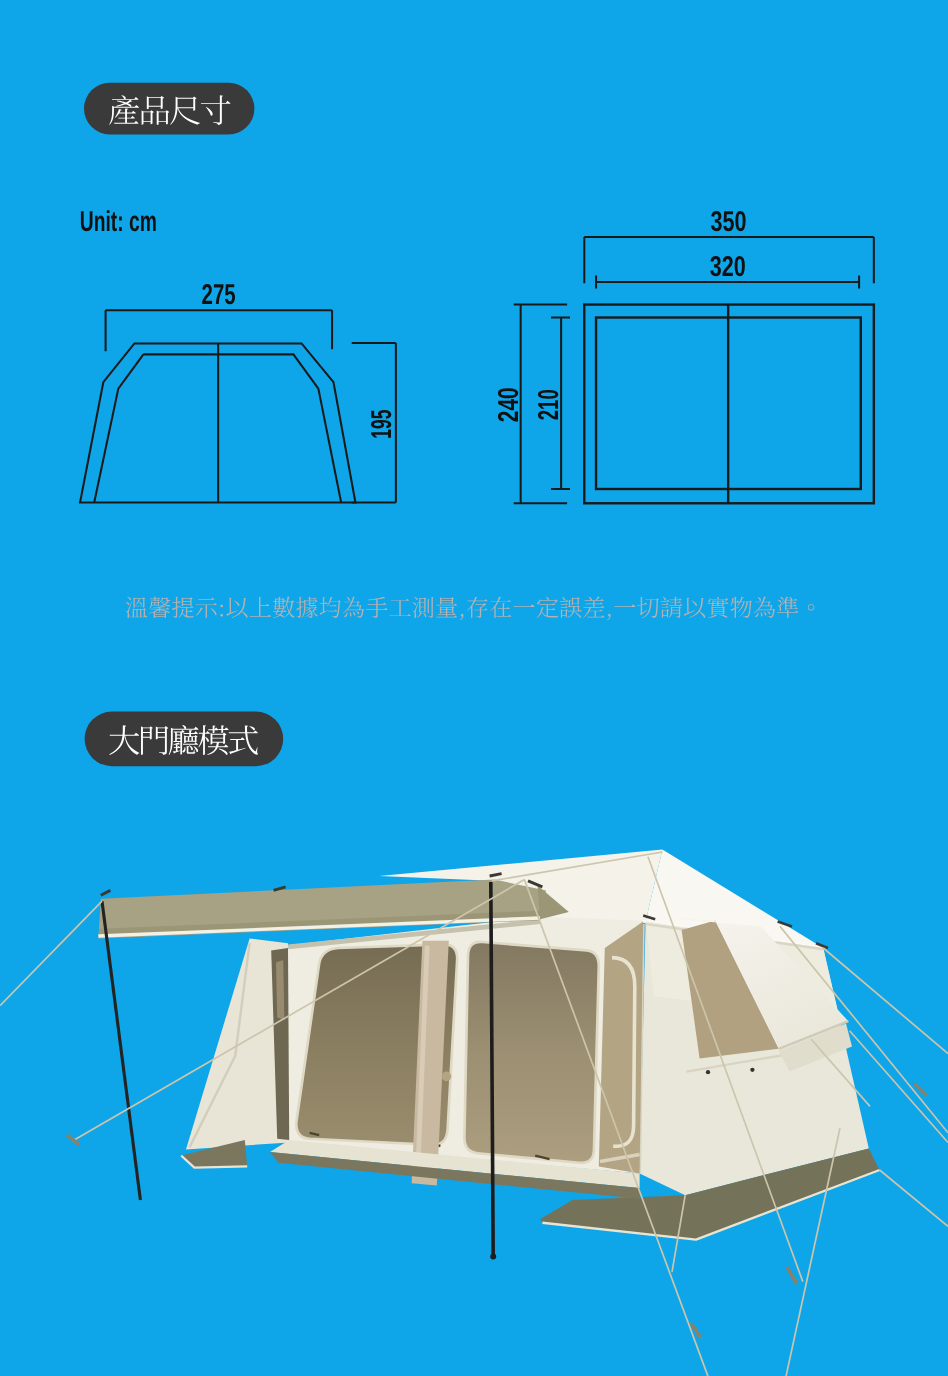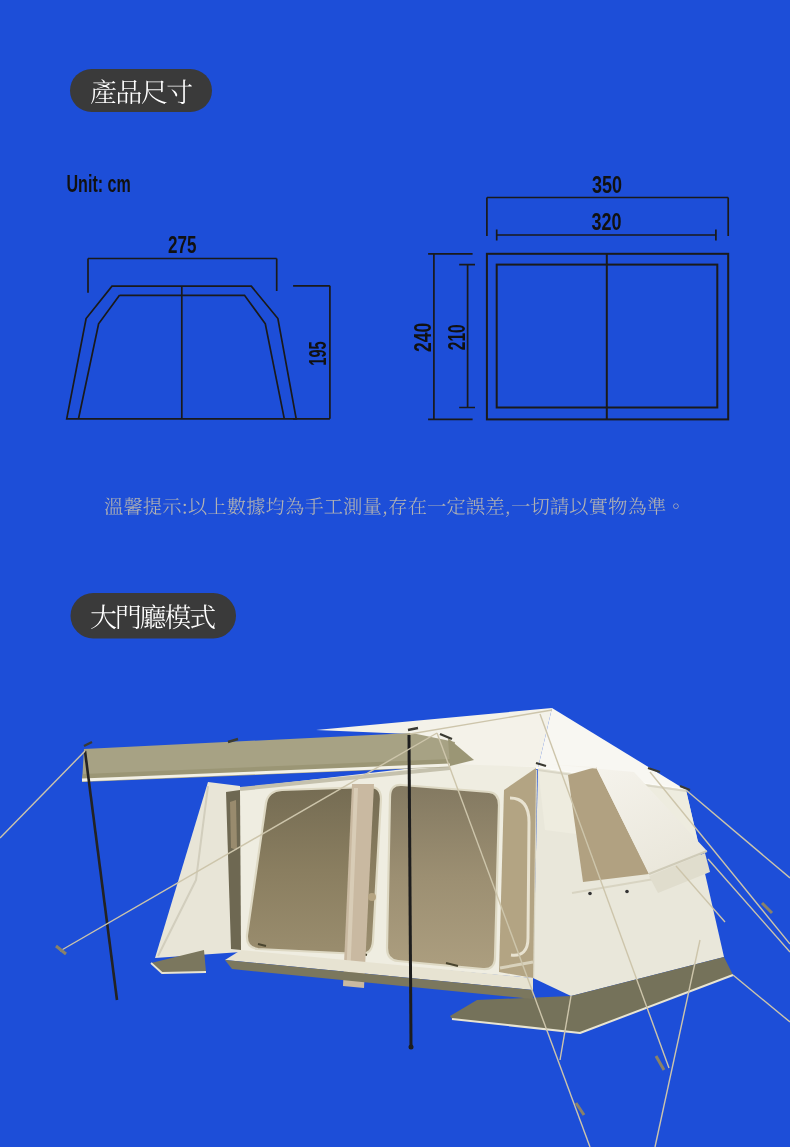--- a/index.html
+++ b/index.html
@@ -1,16 +1,16 @@
 <!DOCTYPE html>
 <html><head>
 <meta charset="utf-8">
 <style>
 html,body{margin:0;padding:0;background:#ffffff;}
-#page{position:relative;width:790px;height:1147px;background:#1d4ed8;overflow:hidden;font-family:"Liberation Sans",sans-serif;}
+#page{position:relative;width:790px;height:1147px;background:#0ea5e9;overflow:hidden;font-family:"Liberation Sans",sans-serif;}
 </style>
 </head>
 <body>
 <div id="page">
 <svg width="790" height="1147" viewBox="0 0 790 1147" xmlns="http://www.w3.org/2000/svg">
 <defs>
 <path id="g0" d="M360.5426025390625 380.01959058026364Q360.5426025390625 419.1524658203125 379.60733663036837 450.7485192871094Q398.67207072167423 482.3445727539063 430.78109655966307 500.9009851074219Q462.8901223976519 519.4573974609375 501.01959058026364 519.4573974609375Q540.1524658203125 519.4573974609375 571.7485192871094 500.8936546886034Q603.3445727539063 482.3299119162694 621.9009851074219 450.7213769255385Q640.4573974609375 419.11284193480753 640.4573974609375 379.9784652796169Q640.4573974609375 341.8475341796875 621.8936546886034 309.7518693512561Q603.3299119162695 277.65620452282474 571.7213769255385 258.5994035309436Q540.1128419348075 239.5426025390625 500.9784652796169 239.5426025390625Q462.8475341796875 239.5426025390625 430.7518693512561 258.60733663036837Q398.65620452282474 277.67207072167423 379.5994035309436 309.78109655966307Q360.5426025390625 341.8901223976519 360.5426025390625 380.01959058026364ZM393.4573974609375 379.9747573145178Q393.4573974609375 336.1524658203125 424.88116455078125 304.304931640625Q456.304931640625 272.4573974609375 501.0736632614993 272.4573974609375Q544.8475341796875 272.4573974609375 576.195068359375 304.3290051912006Q607.5426025390625 336.2006129214638 607.5426025390625 380.0240735505757Q607.5426025390625 423.8475341796875 576.1772569317684 455.195068359375Q544.8119113244743 486.5426025390625 501 486.5426025390625Q456.304931640625 486.5426025390625 424.88116455078125 455.1698256738928Q393.4573974609375 423.7970488087231 393.4573974609375 379.9747573145178Z"></path>
 <path id="g1" d="M839.327392578125 680.8475341796875 881.51123046875 723.183837890625 958.2017822265625 649.4080810546875Q952.04931640625 644.95068359375 942.7780151367188 643.3744506835938Q933.5067138671875 641.7982177734375 919.04931640625 640.645751953125Q901.2197265625 616.1031494140625 869.585205078125 587.9080810546875Q837.95068359375 559.7130126953125 811.816162109375 540.3228759765625L799.035888671875 548.0179443359375Q808.12109375 565.6278076171875 817.8251342773438 590.3565063476562Q827.5291748046875 615.085205078125 836.7332153320312 639.3139038085938Q845.937255859375 663.5426025390625 850.327392578125 680.8475341796875ZM169.1524658203125 731.9820556640625Q185.134521484375 676.7623291015625 180.93048095703125 635.2376708984375Q176.7264404296875 593.7130126953125 160.80267333984375 566.8408203125Q144.87890625 539.9686279296875 124.6591796875 526.51123046875Q112.439453125 518.0538330078125 97.53363037109375 514.9686279296875Q82.6278076171875 511.8834228515625 70.45068359375 515.865478515625Q58.2735595703125 519.8475341796875 51.9686279296875 531.5919189453125Q46.206298828125 547.5560302734375 54.26458740234375 561.9192504882812Q62.3228759765625 576.282470703125 78.0672607421875 585.0447998046875Q98.304931640625 596.4349365234375 116.304931640625 618.062744140625Q134.304931640625 639.6905517578125 144.2623291015625 669.1322631835938Q154.2197265625 698.573974609375 151.524658203125 731.134521484375ZM868.426025390625 680.8475341796875V651.1524658203125H156.914794921875V680.8475341796875ZM440.2242431640625 838.439453125Q487.2376708984375 826.48876953125 515.244384765625 808.3699340820312Q543.2510986328125 790.2510986328125 555.6658935546875 770.4551391601562Q568.0806884765625 750.6591796875 568.4371948242188 733.32958984375Q568.793701171875 716 560.2780151367188 704.5515747070312Q551.7623291015625 693.1031494140625 537.8318481445312 691.1793823242188Q523.9013671875 689.255615234375 507.3946533203125 700.8475341796875Q502.4619140625 734.3721923828125 479.10540771484375 771.4058227539062Q455.7489013671875 808.439453125 429.29150390625 830.8968505859375ZM350.0313720703125 358.695068359375Q347.183837890625 348.5426025390625 338.183837890625 343.31390380859375Q329.183837890625 338.085205078125 312.7264404296875 337.085205078125Q296.7264404296875 263.0179443359375 265.6165771484375 185.7130126953125Q234.5067138671875 108.4080810546875 181.82958984375 40.255615234375Q129.1524658203125 -27.8968505859375 47.645751953125 -77.04931640625L36.255615234375 -65.5067138671875Q103.7982177734375 -12.2197265625 148.00225830078125 62.07623291015625Q192.206298828125 136.3721923828125 217.181640625 218.75335693359375Q242.156982421875 301.134521484375 252.63232421875 380.2197265625ZM262.560546875 241.4215087890625Q291.4080810546875 164.70849609375 330.98431396484375 117.5806884765625Q370.560546875 70.452880859375 424.365478515625 45.7152099609375Q478.17041015625 20.9775390625 548.5089721679688 12.20623779296875Q618.8475341796875 3.4349365234375 709.2197265625 3.4349365234375Q731.0672607421875 3.4349365234375 764.2197265625 3.4349365234375Q797.3721923828125 3.4349365234375 834.024658203125 3.4349365234375Q870.6771240234375 3.4349365234375 904.9058227539062 3.9349365234375Q939.134521484375 4.4349365234375 963.134521484375 5.282470703125V-9.107666015625Q944.7802734375 -12.1749267578125 935.3318481445312 -25.4439697265625Q925.8834228515625 -38.7130126953125 924.035888671875 -57.439453125Q905.4932861328125 -57.439453125 877.0269165039062 -57.439453125Q848.560546875 -57.439453125 816.17041015625 -57.439453125Q783.7802734375 -57.439453125 754.0426025390625 -57.439453125Q724.304931640625 -57.439453125 704.0672607421875 -57.439453125Q611.2376708984375 -57.439453125 539.2466430664062 -45.55828857421875Q467.255615234375 -33.6771240234375 412.52691650390625 -2.2623291015625Q357.7982177734375 29.1524658203125 317.755615234375 86.1771240234375Q277.7130126953125 143.2017822265625 247.085205078125 233.3363037109375ZM754.0179443359375 351.0986328125Q754.0179443359375 351.0986328125 762.7040405273438 344.48876953125Q771.39013671875 337.87890625 784.4573974609375 327.464111328125Q797.524658203125 317.04931640625 812.1681518554688 304.634521484375Q826.8116455078125 292.2197265625 838.7264404296875 280.60986328125Q834.87890625 264.60986328125 812.4215087890625 264.60986328125H500.8475341796875V294.304931640625H708.9013671875ZM528.623291015625 508.7623291015625V-16.1883544921875L469.2242431640625 1.013427734375V508.7623291015625ZM759.645751953125 561.5560302734375Q759.645751953125 561.5560302734375 767.9080810546875 555.4461669921875Q776.17041015625 549.3363037109375 789.39013671875 539.4977416992188Q802.60986328125 529.6591796875 817.32958984375 517.744384765625Q832.04931640625 505.82958984375 844.964111328125 495.0672607421875Q840.964111328125 479.0672607421875 817.8116455078125 479.0672607421875H166.2197265625L158.2197265625 508.7623291015625H714.376708984375Z"></path>
 <path id="g2" d="M49.645751953125 619.60986328125H821.6502685546875L868.29150390625 676.7757568359375Q868.29150390625 676.7757568359375 876.8587646484375 670.0896606445312Q885.426025390625 663.403564453125 899.0269165039062 652.3363037109375Q912.6278076171875 641.26904296875 927.3811645507812 629.1255493164062Q942.134521484375 616.9820556640625 954.5067138671875 605.914794921875Q951.354248046875 589.914794921875 927.8968505859375 589.914794921875H58.4932861328125ZM93.206298828125 413.134521484375H421.5650634765625L465.4439697265625 467.843017578125Q465.4439697265625 467.843017578125 473.3587646484375 461.233154296875Q481.2735595703125 454.623291015625 494.06951904296875 444.5560302734375Q506.865478515625 434.48876953125 520.8139038085938 422.4215087890625Q534.7623291015625 410.354248046875 546.82958984375 399.439453125Q542.82958984375 383.439453125 520.524658203125 383.439453125H100.3587646484375ZM550.3408203125 833.5919189453125 651.4349365234375 822.3721923828125Q650.4349365234375 813.2197265625 642.9349365234375 805.2197265625Q635.4349365234375 797.2197265625 616.282470703125 794.2197265625Q615.1300048828125 680.744384765625 625.8340454101562 568.37890625Q636.5380859375 456.013427734375 662.7847290039062 354.57171630859375Q689.0313720703125 253.1300048828125 736.04931640625 171.92596435546875Q783.0672607421875 90.721923828125 855.085205078125 39.4169921875Q867.6278076171875 27.721923828125 873.7802734375 28.64569091796875Q879.9327392578125 29.5694580078125 887.085205078125 44.112060546875Q896 62.4169921875 908.024658203125 94.40802001953125Q920.04931640625 126.3990478515625 928.4215087890625 156.161376953125L941.8116455078125 154.0089111328125L924.2869873046875 3.8250732421875Q946.5067138671875 -22.9013671875 950.6591796875 -36.255615234375Q954.8116455078125 -49.60986328125 948.134521484375 -57.6771240234375Q939.695068359375 -69.2017822265625 925.4080810546875 -70.43048095703125Q911.12109375 -71.6591796875 893.7152709960938 -65.62554931640625Q876.3094482421875 -59.5919189453125 857.7421875 -48.32958984375Q839.1749267578125 -37.0672607421875 822.1749267578125 -23.60986328125Q743.0224609375 36.5919189453125 690.5897216796875 125.88787841796875Q638.156982421875 215.183837890625 607.6054077148438 326.60760498046875Q577.0538330078125 438.0313720703125 563.6973266601562 566.3452758789062Q550.3408203125 694.6591796875 550.3408203125 833.5919189453125ZM694.6591796875 810.0672607421875Q747.5560302734375 802.8116455078125 781.3519897460938 788.9977416992188Q815.14794921875 775.183837890625 833.5717163085938 758.573974609375Q851.9954833984375 741.964111328125 857.42822265625 726.1681518554688Q862.8609619140625 710.3721923828125 858.37890625 698.804931640625Q853.8968505859375 687.2376708984375 842.0336303710938 683.0089721679688Q830.17041015625 678.7802734375 813.73095703125 686.1524658203125Q802.4932861328125 704.914794921875 780.5179443359375 726.2197265625Q758.5426025390625 747.524658203125 733.2197265625 767.1008911132812Q707.8968505859375 786.6771240234375 685.1165771484375 799.82958984375ZM280.156982421875 411.439453125H339.5560302734375V57.6771240234375L280.156982421875 49.1524658203125ZM64.6636962890625 17.9775390625Q107.5784912109375 26.5201416015625 185.22198486328125 45.8004150390625Q262.865478515625 65.0806884765625 362.2376708984375 91.0560302734375Q461.60986328125 117.0313720703125 567.439453125 145.5067138671875L571.9820556640625 128.573974609375Q492.7264404296875 98.354248046875 382.9461669921875 57.82958984375Q273.1658935546875 17.304931640625 127.87890625 -31.5919189453125Q125.573974609375 -40.744384765625 119.34527587890625 -46.8968505859375Q113.1165771484375 -53.04931640625 107.5067138671875 -55.8968505859375Z"></path>
 <path id="g3" d="M312.3856201171875 415.255615234375Q308.0806884765625 402.1031494140625 282.0806884765625 396.95068359375V-55.695068359375Q281.92822265625 -58.1524658203125 274.52239990234375 -63.33856201171875Q267.1165771484375 -68.524658203125 256.29595947265625 -72.634521484375Q245.475341796875 -76.744384765625 233.426025390625 -76.744384765625H222.376708984375V401.206298828125L251.4080810546875 438.914794921875ZM674.7757568359375 559.695068359375Q673.7757568359375 549.695068359375 666.8519897460938 543.195068359375Q659.92822265625 536.695068359375 642.7757568359375 534.5426025390625V-13H583.07177734375V569.60986328125ZM521.7757568359375 808.695068359375Q518.0806884765625 799.695068359375 509.65692138671875 795.39013671875Q501.233154296875 791.085205078125 481.233154296875 791.6278076171875Q456.4708251953125 717.560546875 417.70849609375 638.9932861328125Q378.9461669921875 560.426025390625 325.7264404296875 484.58746337890625Q272.5067138671875 408.7489013671875 203.44842529296875 341.71527099609375Q134.39013671875 274.681640625 47.3408203125 223.681640625L35.95068359375 236.07177734375Q111.645751953125 291.9013671875 173.30718994140625 362.8834228515625Q234.9686279296875 433.865478515625 282.9013671875 513.6188354492188Q330.8341064453125 593.3721923828125 365.266845703125 676.0156860351562Q399.6995849609375 758.6591796875 419.7847900390625 837.6591796875ZM870.596435546875 63.2510986328125Q870.596435546875 63.2510986328125 879.0874633789062 56.56500244140625Q887.5784912109375 49.87890625 901.0269165039062 39.23541259765625Q914.475341796875 28.5919189453125 929.1524658203125 16.44842529296875Q943.82958984375 4.304931640625 956.2017822265625 -7.60986328125Q952.2017822265625 -23.60986328125 930.439453125 -23.60986328125H320.964111328125L312.964111328125 6.085205078125H824.9552001953125ZM805.1883544921875 394.6412353515625Q805.1883544921875 394.6412353515625 813.5269165039062 388.0313720703125Q821.865478515625 381.4215087890625 834.6614379882812 371.43048095703125Q847.4573974609375 361.439453125 861.4058227539062 349.44842529296875Q875.354248046875 337.4573974609375 886.573974609375 326.5426025390625Q884.7264404296875 318.5426025390625 878.4215087890625 314.5426025390625Q872.1165771484375 310.5426025390625 861.1165771484375 310.5426025390625H378.17041015625L370.17041015625 340.2376708984375H761.3094482421875ZM853.596435546875 703.7757568359375Q853.596435546875 703.7757568359375 862.1636962890625 696.9371948242188Q870.73095703125 690.0986328125 883.9843139648438 679.37890625Q897.2376708984375 668.6591796875 912.0672607421875 656.2869873046875Q926.8968505859375 643.914794921875 939.4215087890625 632Q936.26904296875 616 912.964111328125 616H74.73095703125L65.8834228515625 645.695068359375H806.497802734375Z"></path>

